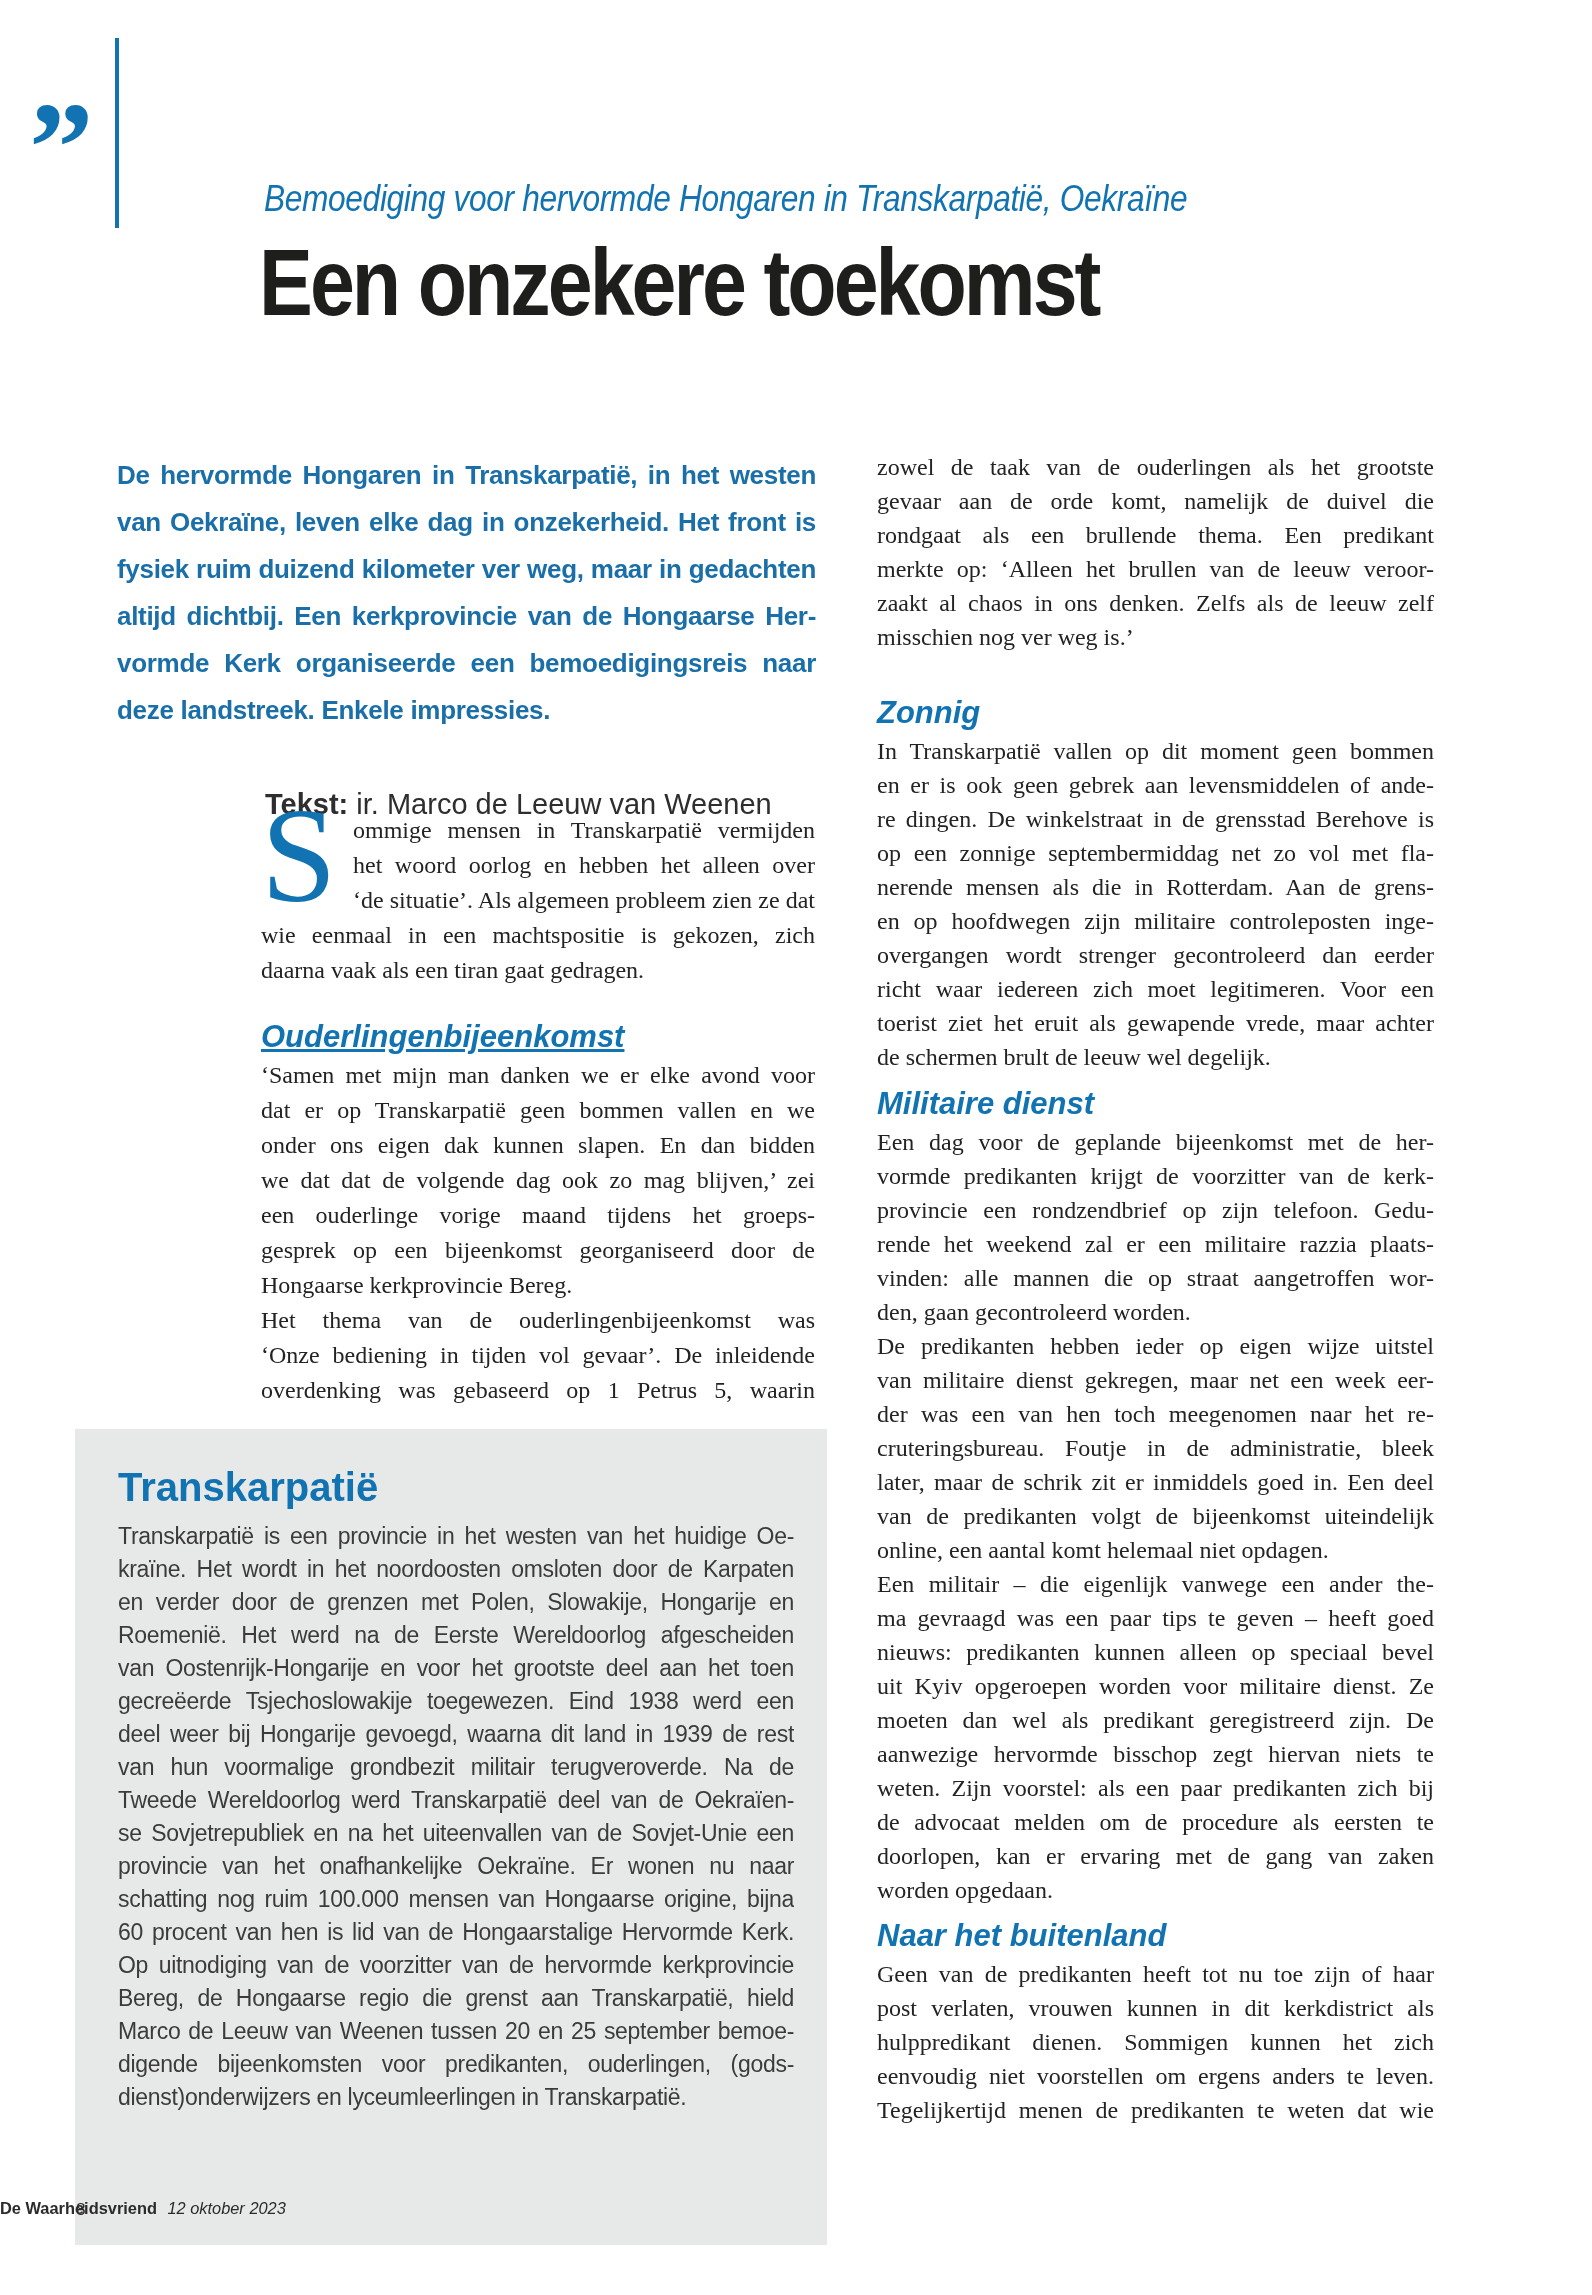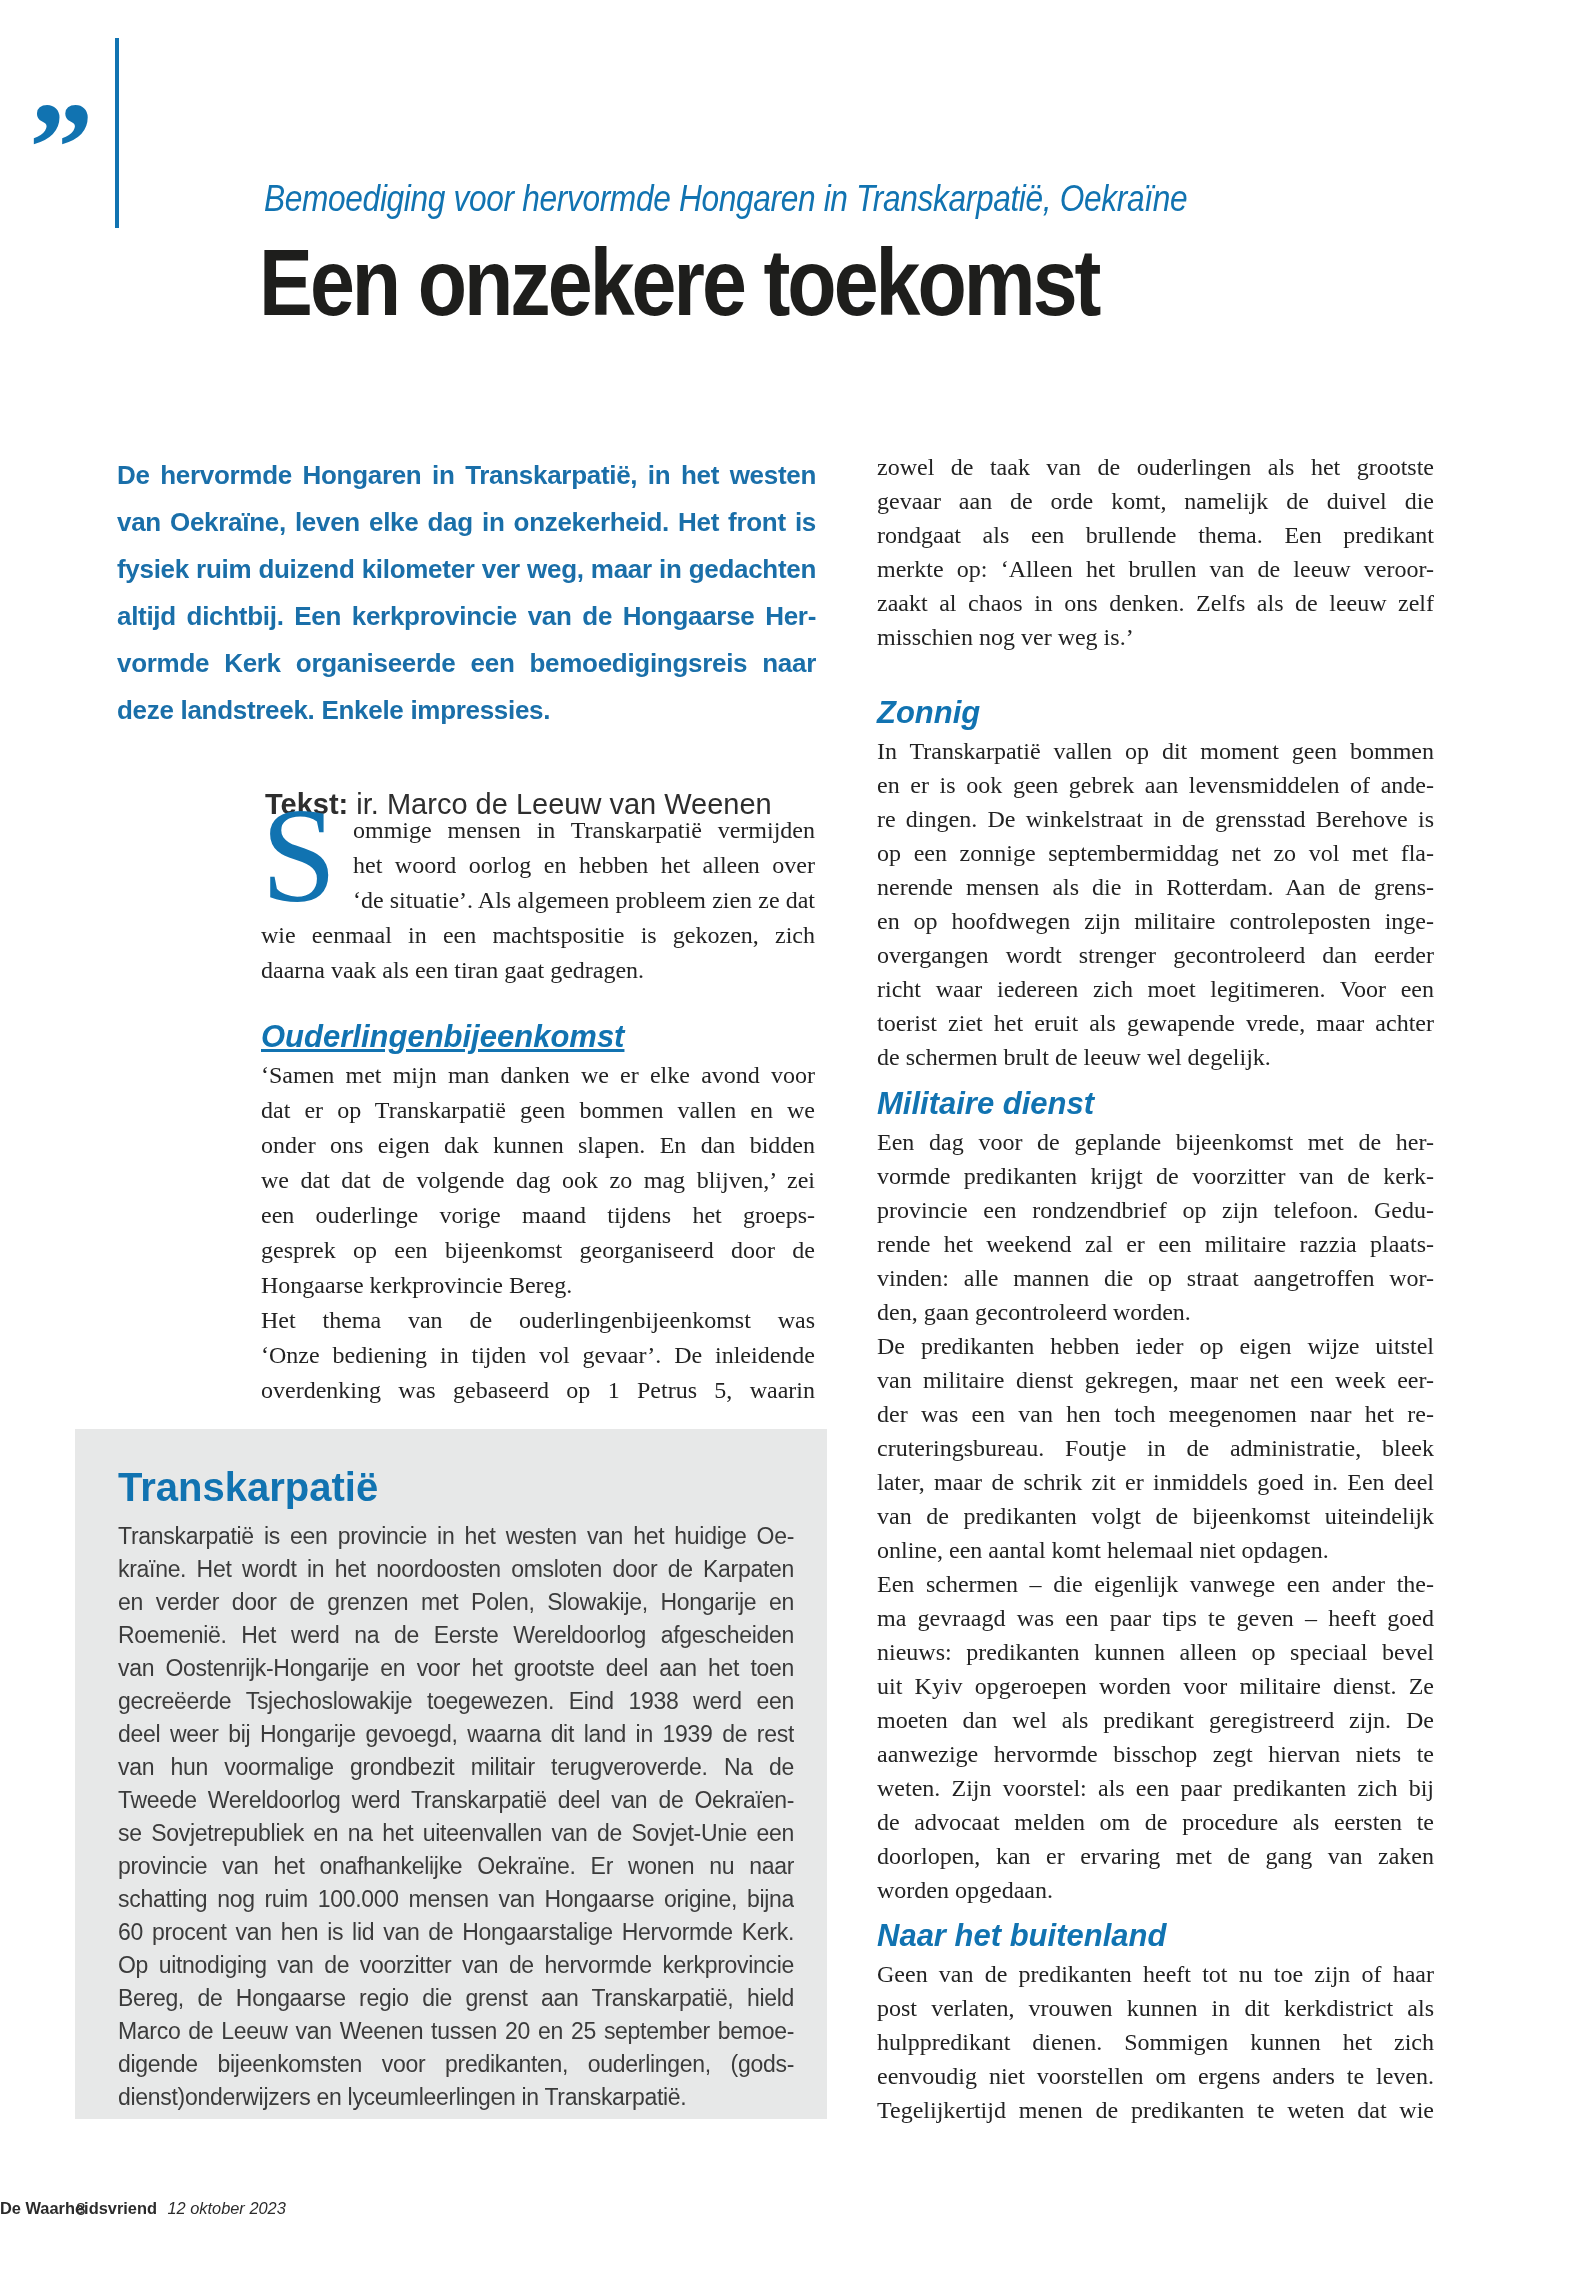--- a/index.html
+++ b/index.html
@@ -74,21 +74,21 @@
     position:absolute;
     font-weight:bold;font-style:italic;
     font-size:31px;line-height:1.1;
     color:var(--accent);
     white-space:nowrap;
   }
   .head-ouderlingen{left:261px;top:1020px;text-decoration:underline;}
   .para1{position:absolute;left:261px;top:1058px;width:554px;}
   
   .graybox{
-    position:absolute;left:75px;top:1429px;width:752px;height:690px;
+    position:absolute;left:75px;top:1429px;width:752px;height:816px;
     background:var(--box_bg);
     box-sizing:border-box;
     padding:35px 33px 0 43px;
   }
   .graybox .box-head{
     font-weight:bold;font-size:40px;line-height:1.15;
     color:var(--accent);
   }
   .graybox .lines{
     margin-top:10.4px;
@@ -227,21 +227,21 @@
       <div class="tline">rende het weekend zal er een militaire razzia plaats-</div>
       <div class="tline">vinden: alle mannen die op straat aangetroffen wor-</div>
       <div class="tline noj">den, gaan gecontroleerd worden.</div>
       <div class="tline">De predikanten hebben ieder op eigen wijze uitstel</div>
       <div class="tline">van militaire dienst gekregen, maar net een week eer-</div>
       <div class="tline">der was een van hen toch meegenomen naar het re-</div>
       <div class="tline">cruteringsbureau. Foutje in de administratie, bleek</div>
       <div class="tline">later, maar de schrik zit er inmiddels goed in. Een deel</div>
       <div class="tline">van de predikanten volgt de bijeenkomst uiteindelijk</div>
       <div class="tline noj">online, een aantal komt helemaal niet opdagen.</div>
-      <div class="tline">Een schermen – die eigenlijk vanwege een ander the-</div>
+      <div class="tline">Een militair – die eigenlijk vanwege een ander the-</div>
       <div class="tline">ma gevraagd was een paar tips te geven – heeft goed</div>
       <div class="tline">nieuws: predikanten kunnen alleen op speciaal bevel</div>
       <div class="tline">uit Kyiv opgeroepen worden voor militaire dienst. Ze</div>
       <div class="tline">moeten dan wel als predikant geregistreerd zijn. De</div>
       <div class="tline">aanwezige hervormde bisschop zegt hiervan niets te</div>
       <div class="tline">weten. Zijn voorstel: als een paar predikanten zich bij</div>
       <div class="tline">de advocaat melden om de procedure als eersten te</div>
       <div class="tline">doorlopen, kan er ervaring met de gang van zaken</div>
       <div class="tline noj">worden opgedaan.</div>
     </div>

